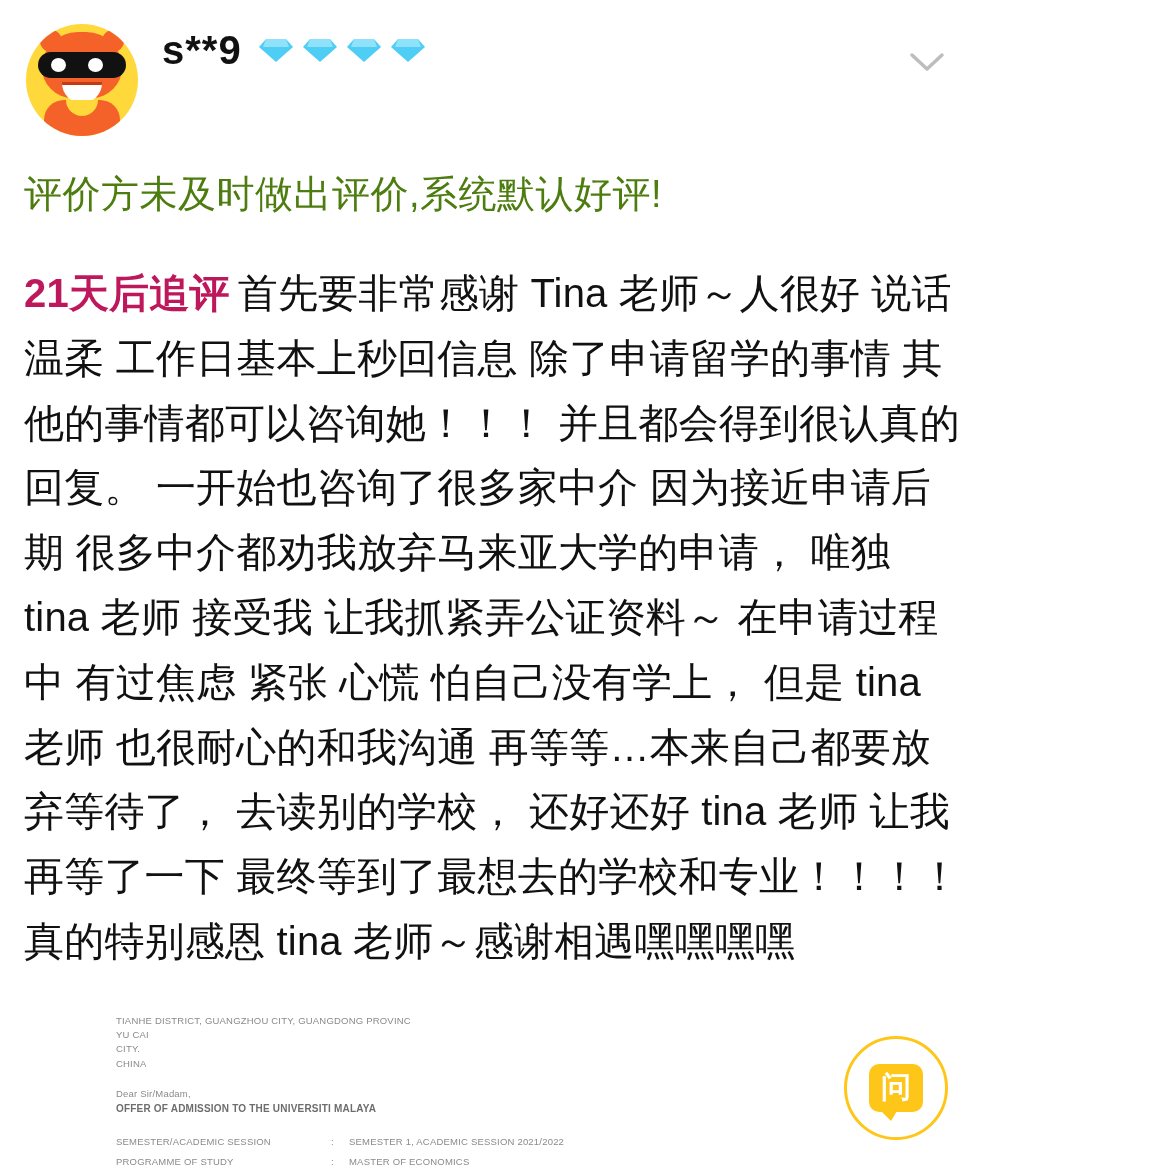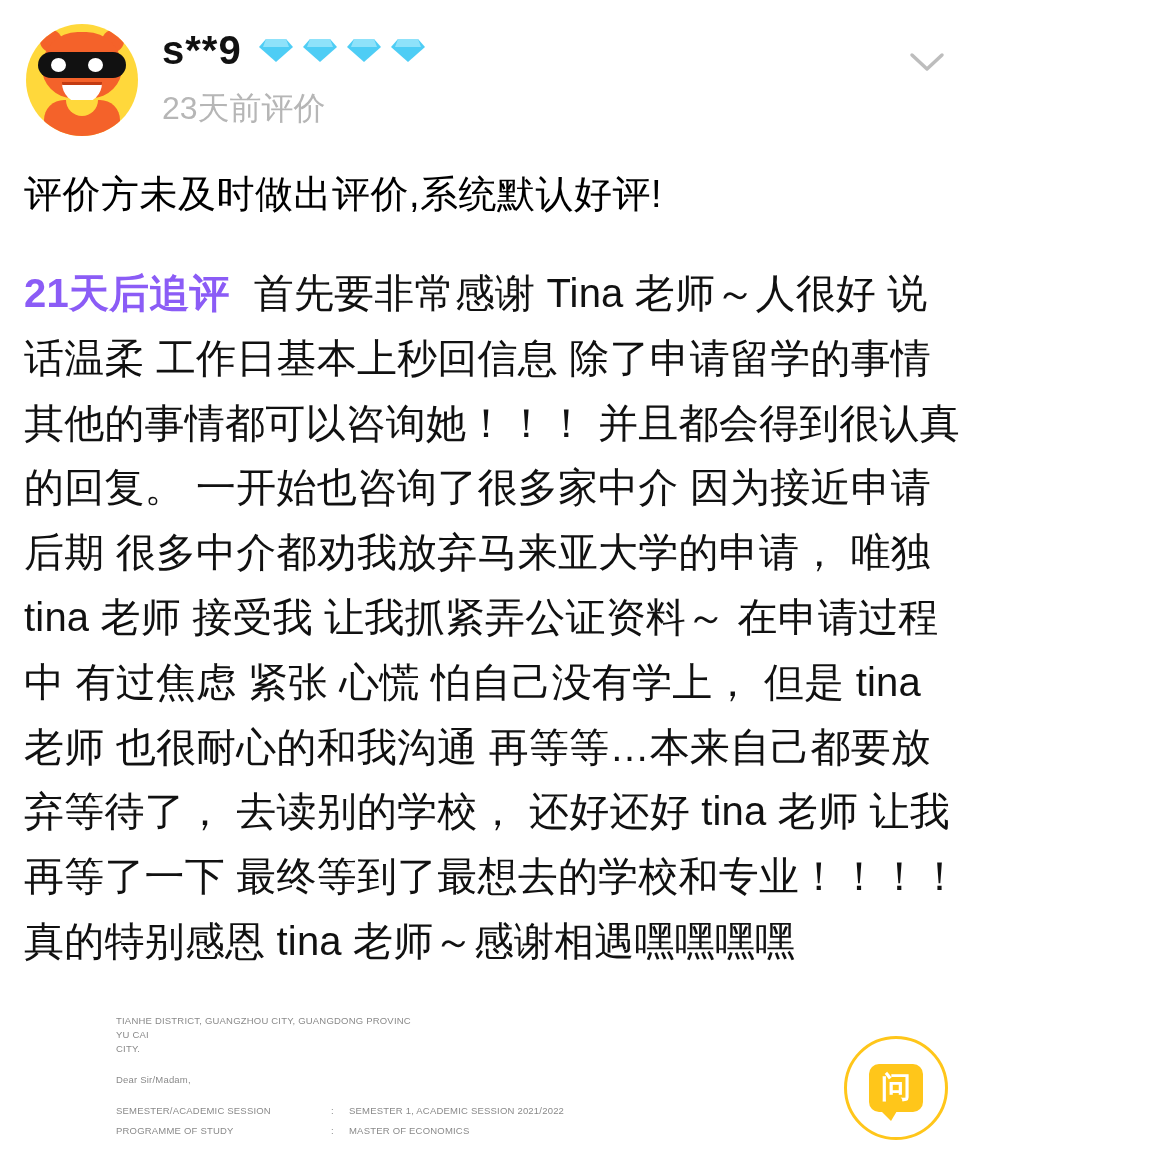--- a/index.html
+++ b/index.html
@@ -150,58 +150,58 @@
     height: 46px;
   }
 
   
   .content {
     padding: 10px 22px 0 24px;
   }
   .first-review {
     font-size: 38px;
     line-height: 1.5;
-    color: #000000;
+    color: #4d7c0f;
     font-weight: 500;
     margin-top: 18px;
     letter-spacing: 0.5px;
   }
   .followup {
     margin-top: 38px;
     font-size: 40px;
     line-height: 1.62;
     color: #111111;
     font-weight: 500;
     letter-spacing: 0.2px;
     word-break: break-word;
   }
   .followup-tag {
-    color: #8b5cf6;
+    color: #be185d;
     font-weight: bold;
-    margin-right: 24px;
+    margin-right: 8px;
   }
 
   
   .doc-wrap {
     margin: 28px 0 0 92px;
     width: 620px;
     background: #ffffff;
     position: relative;
   }
   .doc {
     font-family: "Liberation Sans", sans-serif;
     color: #8a8a8a;
     font-size: 9.5px;
     line-height: 1.5;
     letter-spacing: 0.2px;
     padding-top: 12px;
   }
   .doc .addr { margin-bottom: 16px; }
   .doc .addr div { white-space: nowrap; }
-  .doc .salut { margin-bottom: 14px; }
+  .doc .salut { }
   .doc .subject {
     font-weight: bold;
     color: #6d6d6d;
     margin-bottom: 16px;
     font-size: 10px;
   }
   .doc .para { margin-bottom: 18px; max-width: 560px; }
   .doc table {
     border-collapse: collapse;
     width: 100%;
@@ -301,21 +301,20 @@
               </svg>
           </span>
           <span class="gem">
             <svg width="36" height="26" viewBox="0 0 36 26">
                 <polygon points="8,2 28,2 35,10 18,25 1,10" fill="#4ecdf5"></polygon>
                 <polygon points="8,2 28,2 31,10 5,10" fill="#8fe2fa"></polygon>
               </svg>
           </span>
         </div>
       </div>
-      <div class="time">23天前评价</div>
     </div>
 
     <div class="chevron">
       <svg width="46" height="46" viewBox="0 0 46 46">
           <polyline points="8,17 23,31 38,17" fill="none" stroke="#bdbdbd" stroke-width="3.5" stroke-linecap="round" stroke-linejoin="round"></polyline>
         </svg>
     </div>
   </div>
 
   <div class="content">
@@ -324,22 +323,24 @@
     <div class="followup">
       <span class="followup-tag">21天后追评</span><span>首先要非常感谢 Tina 老师～人很好 说话温柔 工作日基本上秒回信息 除了申请留学的事情  其他的事情都可以咨询她！！！ 并且都会得到很认真的回复。 一开始也咨询了很多家中介 因为接近申请后期 很多中介都劝我放弃马来亚大学的申请， 唯独 tina 老师 接受我 让我抓紧弄公证资料～ 在申请过程中 有过焦虑 紧张 心慌 怕自己没有学上， 但是 tina 老师 也很耐心的和我沟通 再等等…本来自己都要放弃等待了， 去读别的学校， 还好还好 tina 老师 让我再等了一下 最终等到了最想去的学校和专业！！！！ 真的特别感恩 tina 老师～感谢相遇嘿嘿嘿嘿</span>
     </div>
 
     <div class="doc-wrap">
       <div class="doc">
         <div class="addr">
           <div>TIANHE DISTRICT, GUANGZHOU CITY, GUANGDONG PROVINC</div>
           <div>YU CAI</div>
           <div>CITY.</div>
+          <div>CHINA</div>
         </div>
         <div class="salut">Dear Sir/Madam,</div>
+        <div class="subject">OFFER OF ADMISSION TO THE UNIVERSITI MALAYA</div>
         <table>
           <tbody>
               <tr>
             <td class="k">SEMESTER/ACADEMIC SESSION</td>
             <td class="c">:</td>
             <td>SEMESTER 1, ACADEMIC SESSION 2021/2022</td>
           </tr>
           <tr>
             <td class="k">PROGRAMME OF STUDY</td>
             <td class="c">:</td>

